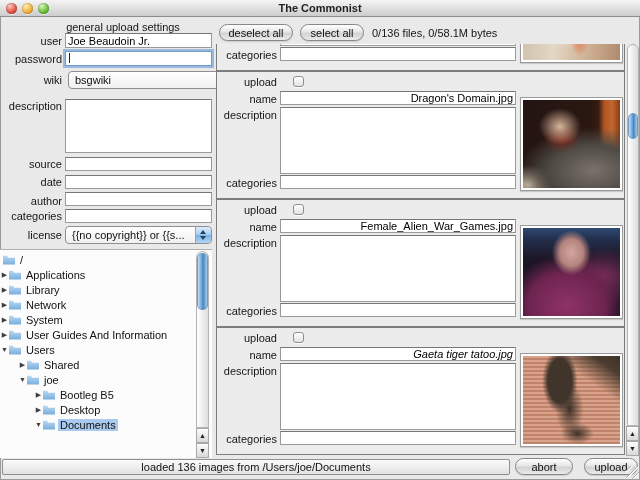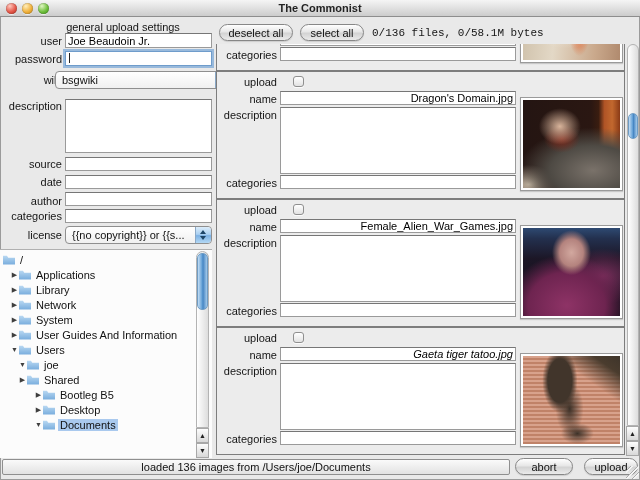--- a/index.html
+++ b/index.html
@@ -37,21 +37,21 @@
   
   .sbtrack{position:absolute;box-sizing:border-box;background:linear-gradient(90deg,#ffffff,#dddddd);border:1px solid #b3b3b3;}
   .sbthumb{position:absolute;box-sizing:border-box;border:1px solid #6f9cc4;border-radius:5px;
       background:linear-gradient(90deg,#c3ddf4 0%,#63a0d6 45%,#4484c2 55%,#a5cbec 100%);}
   .sbbtn{position:absolute;box-sizing:border-box;width:13px;height:15px;border:1px solid #a8a8a8;background:linear-gradient(#fdfdfd,#d8d8d8);
       font-size:7px;color:#222;text-align:center;line-height:14px;}
 
   
   .tree{position:absolute;left:0;top:249px;width:212px;height:209px;background:#fcfcfc;border-top:1px solid #b0b0b0;box-sizing:border-box;overflow:hidden;}
   .trow{position:relative;height:15px;display:flex;align-items:center;font-size:11px;color:#111;}
-  .lvl0{padding-left:3px;} .lvl1{padding-left:10px;} .lvl2{padding-left:18px;} .lvl3{padding-left:34px;}
+  .lvl0{padding-left:3px;} .lvl1{padding-left:0;} .lvl2{padding-left:18px;} .lvl3{padding-left:34px;}
   .tri{width:9px;font-size:7px;color:#3f3f3f;text-align:center;flex:none;}
   .fold{width:12px;height:10px;margin-right:3px;flex:none;background:linear-gradient(#bedcf4,#76abdc);
       clip-path:polygon(0 12%,33% 12%,44% 32%,100% 32%,100% 100%,0 100%);}
   .tlabel{padding:0 2px;white-space:nowrap;}
   .selected .tlabel{background:#a9c9ee;border-radius:0;}
 
   
   .listview{position:absolute;left:216px;top:44px;width:410px;height:412px;overflow:hidden;}
   .fitem{position:absolute;left:0;width:407px;height:126px;border:1px solid #7d7d7d;background:#ececec;}
   .ilbl{position:absolute;left:0;width:60px;text-align:right;font-size:11px;color:#151515;height:12px;line-height:12px;}
@@ -103,21 +103,21 @@
   <div class="lbl" style="left:16px;top:21px;width:214px;text-align:center;">general upload settings</div>
 
   <div class="lbl" style="left:0;top:34px;width:62px;line-height:14px;">user</div>
   <input class="tf" style="left: 65px; top: 33px; width: 147px; height: 15px;" value="Joe Beaudoin Jr.">
 
   <div class="lbl" style="left:0;top:52px;width:62px;line-height:14px;">password</div>
   <input type="password" class="tf focused" style="left: 65px; top: 51px; width: 147px; height: 15px;">
   <div class="caret" style="left:69px;top:53px;"></div>
 
   <div class="lbl" style="left:0;top:72px;width:62px;line-height:16px;">wiki</div>
-  <div class="popup" style="left:55px;top:71px;width:177px;">
+  <div class="popup" style="left:68px;top:71px;width:177px;">
     <span>bsgwiki</span>
     <span class="cap"></span>
   </div>
 
   <div class="lbl" style="left:0;top:100px;width:62px;">description</div>
   <textarea class="tf" style="left: 65px; top: 99px; width: 147px; height: 54px;"></textarea>
 
   <div class="lbl" style="left:0;top:158px;width:62px;line-height:13px;">source</div>
   <input class="tf" style="left: 65px; top: 157px; width: 147px; height: 14px;">
 
@@ -166,28 +166,28 @@
         <span class="tri">▶</span>
         <span class="fold"></span>
         <span class="tlabel">User Guides And Information</span>
       </div>
       <div class="trow lvl1">
         <span class="tri">▼</span>
         <span class="fold"></span>
         <span class="tlabel">Users</span>
       </div>
       <div class="trow lvl2">
+        <span class="tri">▶</span>
+        <span class="fold"></span>
+        <span class="tlabel">Shared</span>
+      </div>
+      <div class="trow lvl2">
         <span class="tri">▼</span>
         <span class="fold"></span>
         <span class="tlabel">joe</span>
-      </div>
-      <div class="trow lvl2">
-        <span class="tri">▶</span>
-        <span class="fold"></span>
-        <span class="tlabel">Shared</span>
       </div>
       <div class="trow lvl3">
         <span class="tri">▶</span>
         <span class="fold"></span>
         <span class="tlabel">Bootleg B5</span>
       </div>
       <div class="trow lvl3">
         <span class="tri">▶</span>
         <span class="fold"></span>
         <span class="tlabel">Desktop</span>
@@ -200,21 +200,21 @@
     </div>
 
     <div class="sbtrack" style="left:196px;top:1px;width:13px;height:177px;border-radius:7px 7px 0 0;"></div>
     <div class="sbthumb" style="left:197px;top:3px;width:11px;height:57px;"></div>
     <div class="sbbtn" style="left:196px;top:178px;">▲</div>
     <div class="sbbtn" style="left:196px;top:193px;">▼</div>
   </div>
 
   <button class="pill" style="left:219px;top:24px;width:74px;">deselect all</button>
   <button class="pill" style="left:300px;top:24px;width:64px;">select all</button>
-  <div class="lbl" style="left:372px;top:27px;width:200px;text-align:left;font-family:Liberation Mono, monospace;">0/136 files, 0/58.1M bytes</div>
+  <div class="lbl" style="left:372px;top:27px;width:200px;text-align:left;">0/136 files, 0/58.1M bytes</div>
 
   <div class="listview">
 
     <div class="fitem" style="top:-101px;">
 
       <textarea class="tf ita" style=""></textarea>
       <span class="ilbl" style="top:105px;">categories</span>
       <input class="tf itf" style="top: 103px;">
       <div class="thumb">
           <div class="timg t0"></div>

